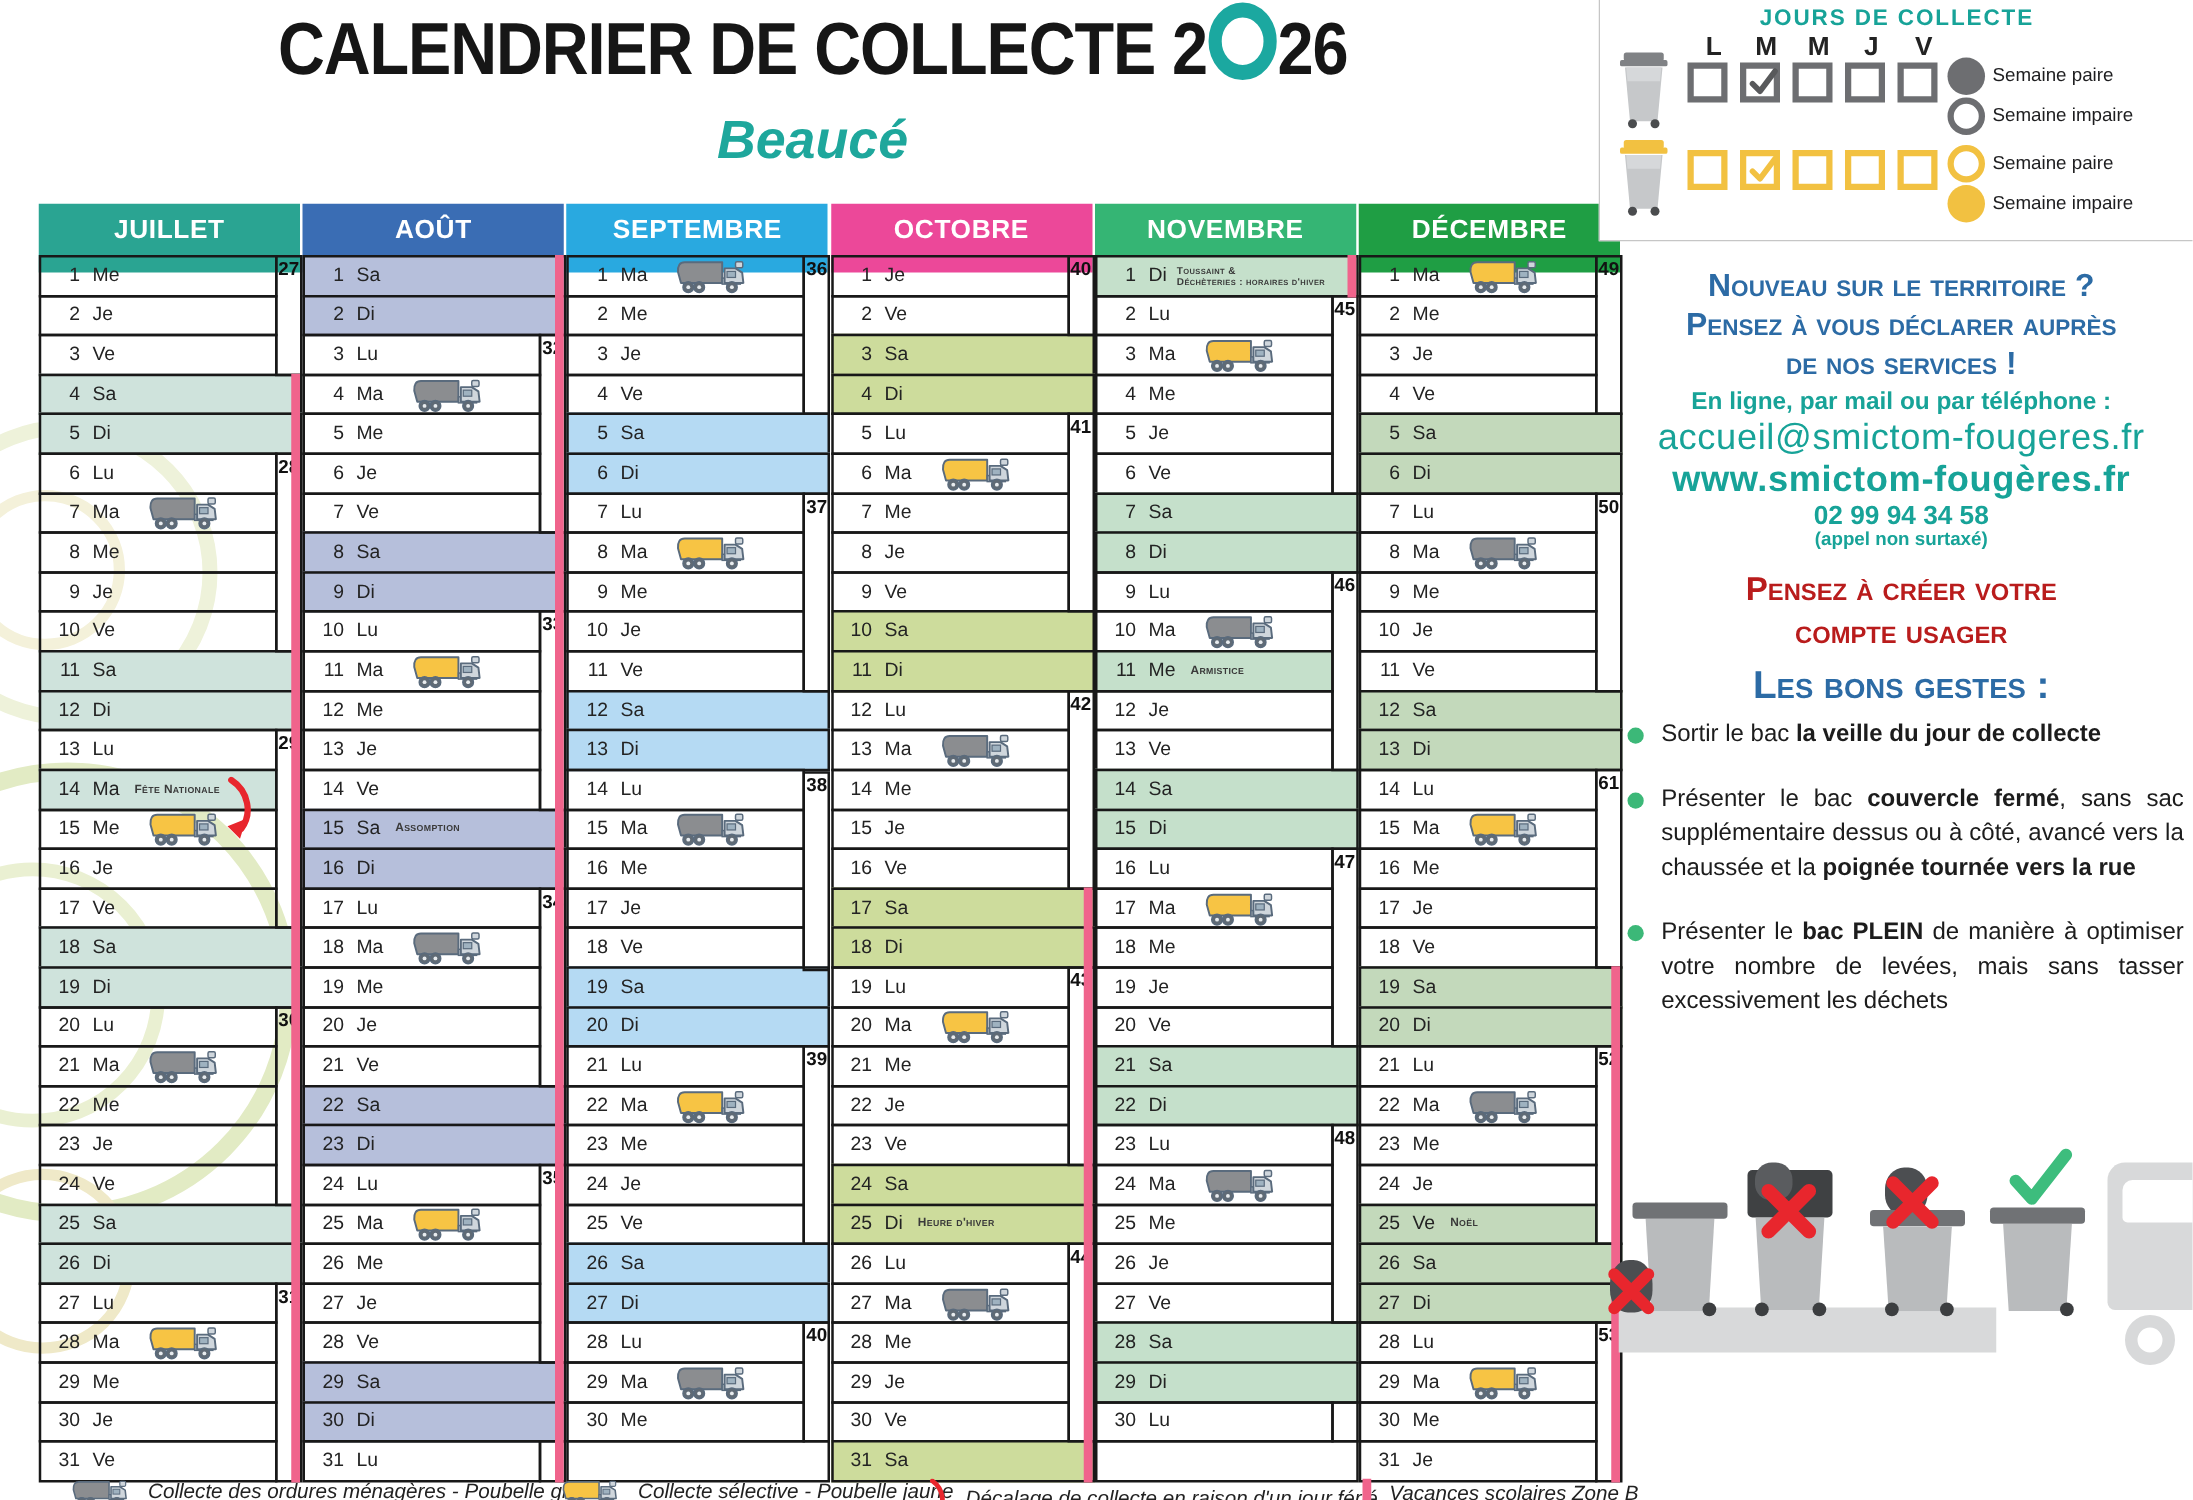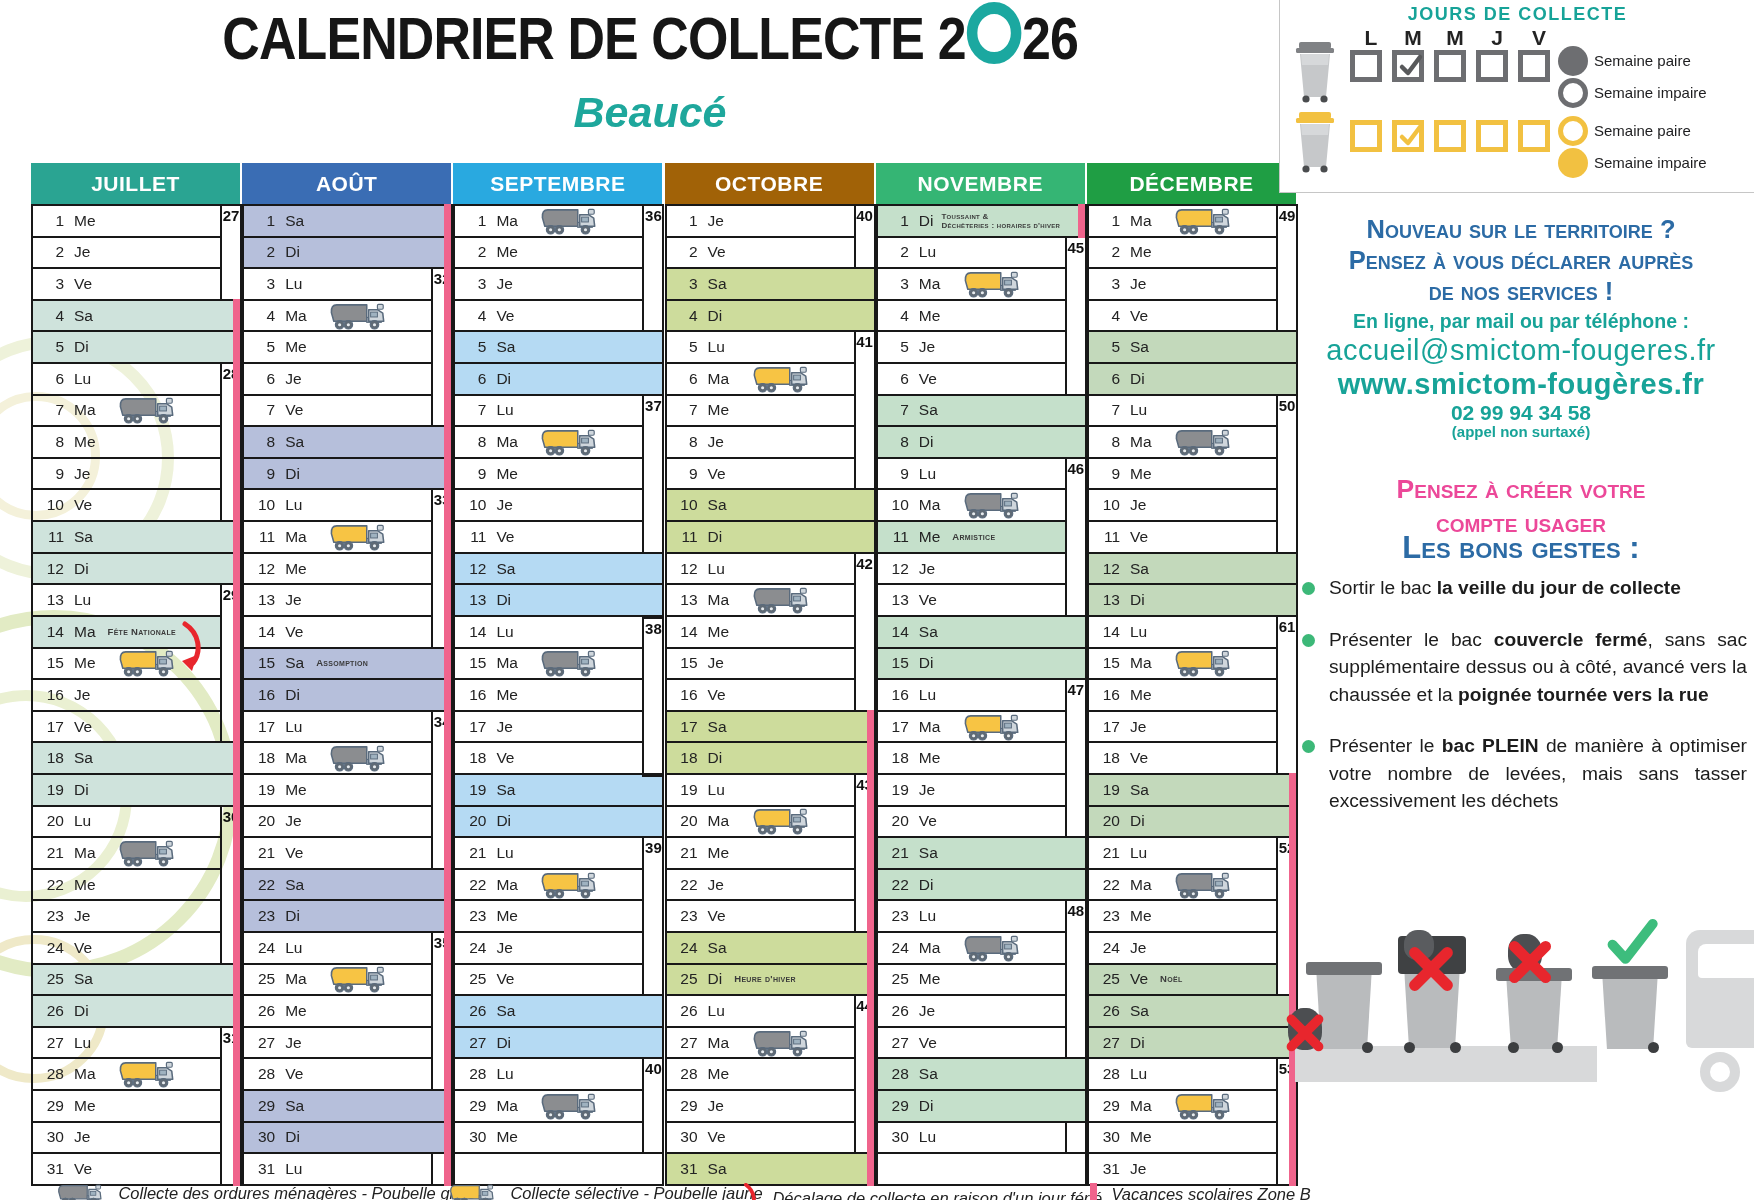--- a/index.html
+++ b/index.html
@@ -37,21 +37,21 @@
   .circ{position:absolute;width:30px;height:30px;border-radius:50%;box-sizing:border-box;}
   .circ.gfill{background:#6d6e71;}
   .circ.gout{border:5px solid #6d6e71;background:#fff;}
   .circ.yfill{background:#f2c141;}
   .circ.yout{border:5px solid #f2c141;background:#fff;}
   .circlab{position:absolute;font-size:15px;color:#1d1d1f;}
 
   
   #cal{position:absolute;left:31px;top:163px;width:1268px;height:1030px;z-index:1;}
   .mcol{position:absolute;top:0;width:212px;height:100%;}
-  .mhead{width:209px;height:41px;line-height:41px;text-align:center;color:#fff;font-size:21px;
+  .mhead{width:209px;height:55px;line-height:41px;text-align:center;color:#fff;font-size:21px;
     font-weight:800;letter-spacing:.5px;box-sizing:border-box;}
   .drow{position:absolute;left:0;height:33.61px;box-sizing:border-box;border:2px solid #181818;
     display:flex;align-items:center;padding-left:9px;background:transparent;}
   .dnum{display:inline-block;width:22px;text-align:right;font-size:15.5px;font-weight:500;color:#232323;}
   .dwd{margin-left:10px;font-size:15.5px;font-weight:500;color:#232323;}
   .hlabel{margin-left:12px;font-variant:small-caps;font-size:9.5px;font-weight:600;color:#3a3a3a;letter-spacing:.3px;line-height:10px;}
   .hlabel.two{font-size:8px;line-height:9px;margin-left:8px;}
   .truck{position:absolute;left:84px;top:50%;transform:translateY(-50%);line-height:0;}
   .wbox{position:absolute;left:189px;width:22px;box-sizing:border-box;border:2px solid #181818;z-index:2;text-align:center;background:transparent;}
   .wnum{font-size:15px;font-weight:800;color:#111;display:block;margin-top:1px;}
@@ -59,21 +59,21 @@
   .shift-arrow{position:absolute;left:148px;z-index:5;line-height:0;}
 
   
   .sbcenter{position:absolute;left:1300px;width:442px;text-align:center;z-index:2;}
   #new-block{top:214px;font-size:25.5px;font-weight:800;font-variant:small-caps;line-height:31px;color:#2c6ba5;}
   #contact-intro{top:310px;font-size:19.5px;font-weight:700;color:#17a398;}
   #contact-email{top:334px;font-size:29px;font-weight:500;color:#17a398;letter-spacing:.5px;}
   #contact-web{top:368px;font-size:29px;font-weight:700;color:#17a398;letter-spacing:.5px;}
   #contact-phone{top:401px;font-size:21px;font-weight:700;color:#17a398;}
   #contact-note{top:423px;font-size:15px;font-weight:700;color:#17a398;}
-  #account-block{top:472px;font-size:26.5px;font-weight:800;font-variant:small-caps;line-height:34px;color:#ec4899;}
+  #account-block{top:454px;font-size:26.5px;font-weight:800;font-variant:small-caps;line-height:34px;color:#b91c1c;}
   #gestures-title{top:530px;font-size:31px;font-weight:800;font-variant:small-caps;color:#2c6ba5;}
   #gestures-list{position:absolute;left:1302px;top:574px;width:445px;z-index:2;}
   .bullet{display:flex;margin-bottom:24px;}
   .bdot{flex:0 0 13px;width:13px;height:13px;border-radius:50%;background:#3cb878;margin:8px 14px 0 0;}
   .btxt{flex:1;font-size:19.2px;line-height:27.5px;color:#1c1c1c;text-align:justify;}
   .btxt .b{font-weight:800;}
 
   
   #bins{position:absolute;left:0;top:0;width:1754px;height:1200px;z-index:1;pointer-events:none;}
   .abs{position:absolute;}
@@ -736,21 +736,21 @@
         <span class="wnum">38</span>
       </div>
       <div class="wbox" style="top: 673.2px; height: 160.05px;">
         <span class="wnum">39</span>
       </div>
       <div class="wbox" style="top: 894.47px; height: 96.83px;">
         <span class="wnum">40</span>
       </div>
     </div>
     <div class="mcol" style="left: 633.6px;">
-      <div class="mhead" style="background: #a16207;">OCTOBRE</div>
+      <div class="mhead" style="background: #ec4899;">OCTOBRE</div>
       <div class="drow" style="top: 41px; width: 191px;">
         <span class="dnum">1</span>
         <span class="dwd">Je</span>
       </div>
       <div class="drow" style="top: 72.61px; width: 191px;">
         <span class="dnum">2</span>
         <span class="dwd">Ve</span>
       </div>
       <div class="drow" style="top: 104.22px; width: 211px; background: rgb(205, 220, 156);">
         <span class="dnum">3</span>

